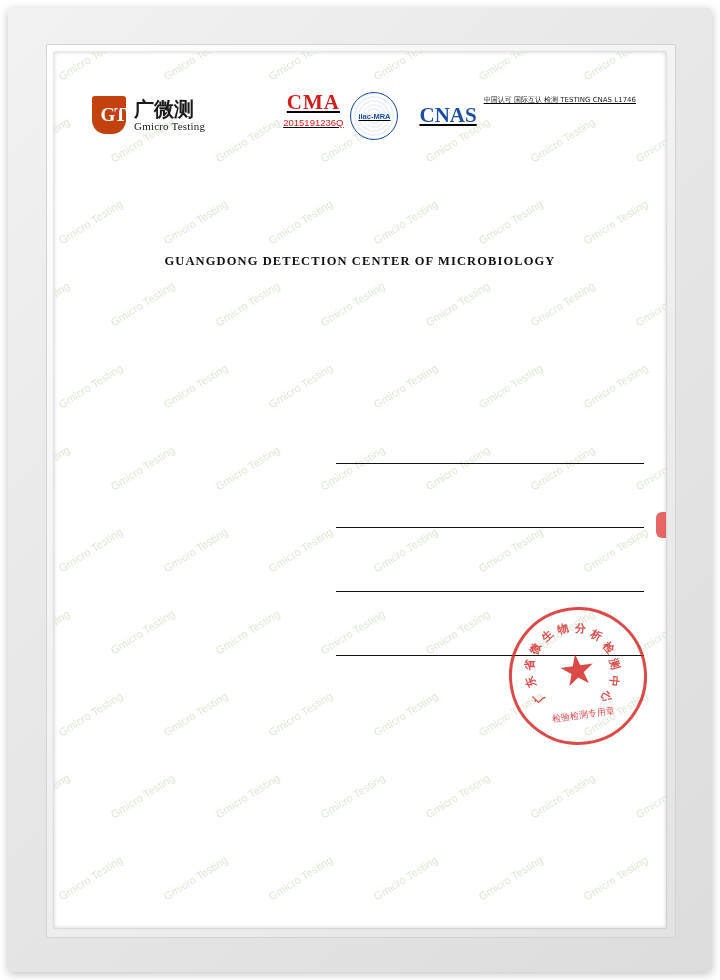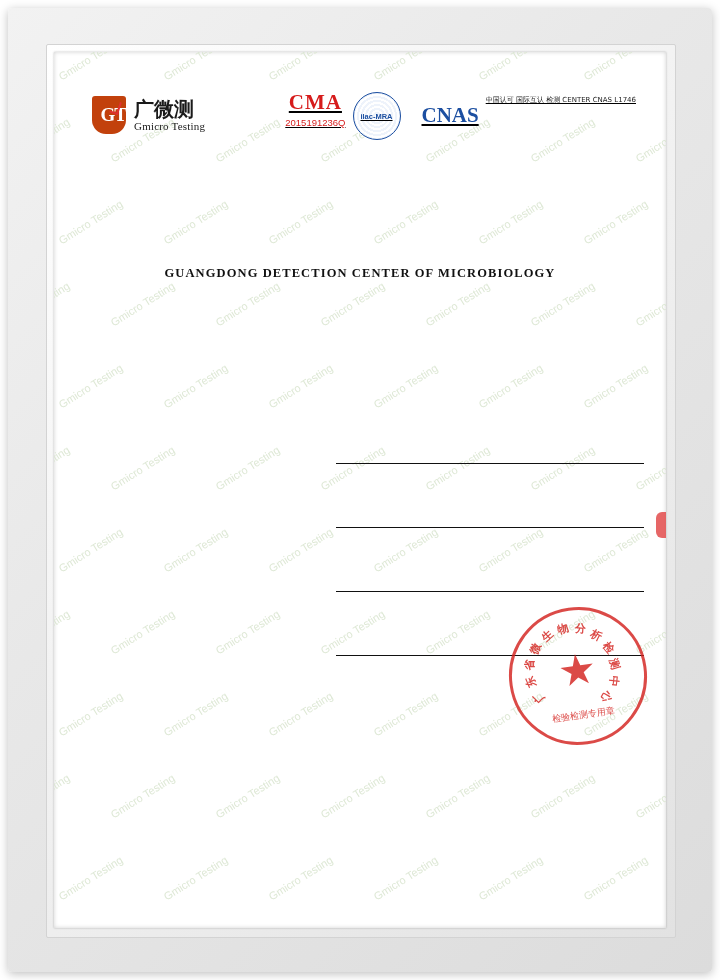--- a/index.html
+++ b/index.html
@@ -172,21 +172,21 @@
     font-weight: bold;
     color: #111;
     font-family: "DejaVu Sans", sans-serif;
     letter-spacing: 1px;
   }
   .org-en {
     font-size: 12.5px;
     font-weight: bold;
     color: #111;
     letter-spacing: 1.1px;
-    margin-top: 14px;
+    margin-top: 2px;
     font-family: "Liberation Serif", serif;
   }
   .rep-cn {
     margin-top: 30px;
     font-size: 34px;
     font-weight: bold;
     color: #111;
     letter-spacing: 12px;
     font-family: "DejaVu Sans", sans-serif;
   }
@@ -435,21 +435,21 @@
           <div class="cma-num">2015191236Q</div>
         </div>
         <div class="mark">
           <div class="ilac">
             <span>ilac-MRA</span>
           </div>
         </div>
         <div class="mark">
           <div class="cnas">CNAS</div>
         </div>
-        <div class="cnas-right">中国认可 国际互认 检测 CENTER CNAS L1746</div>
+        <div class="cnas-right">中国认可 国际互认 检测 TESTING CNAS L1746</div>
       </div>
     </div>
 
     <div class="titles">
       <div class="org-en">GUANGDONG  DETECTION  CENTER  OF  MICROBIOLOGY</div>
     </div>
 
     <div class="fields" id="fields-host">
         <div class="field">
           <div class="f-label-cn"></div>

